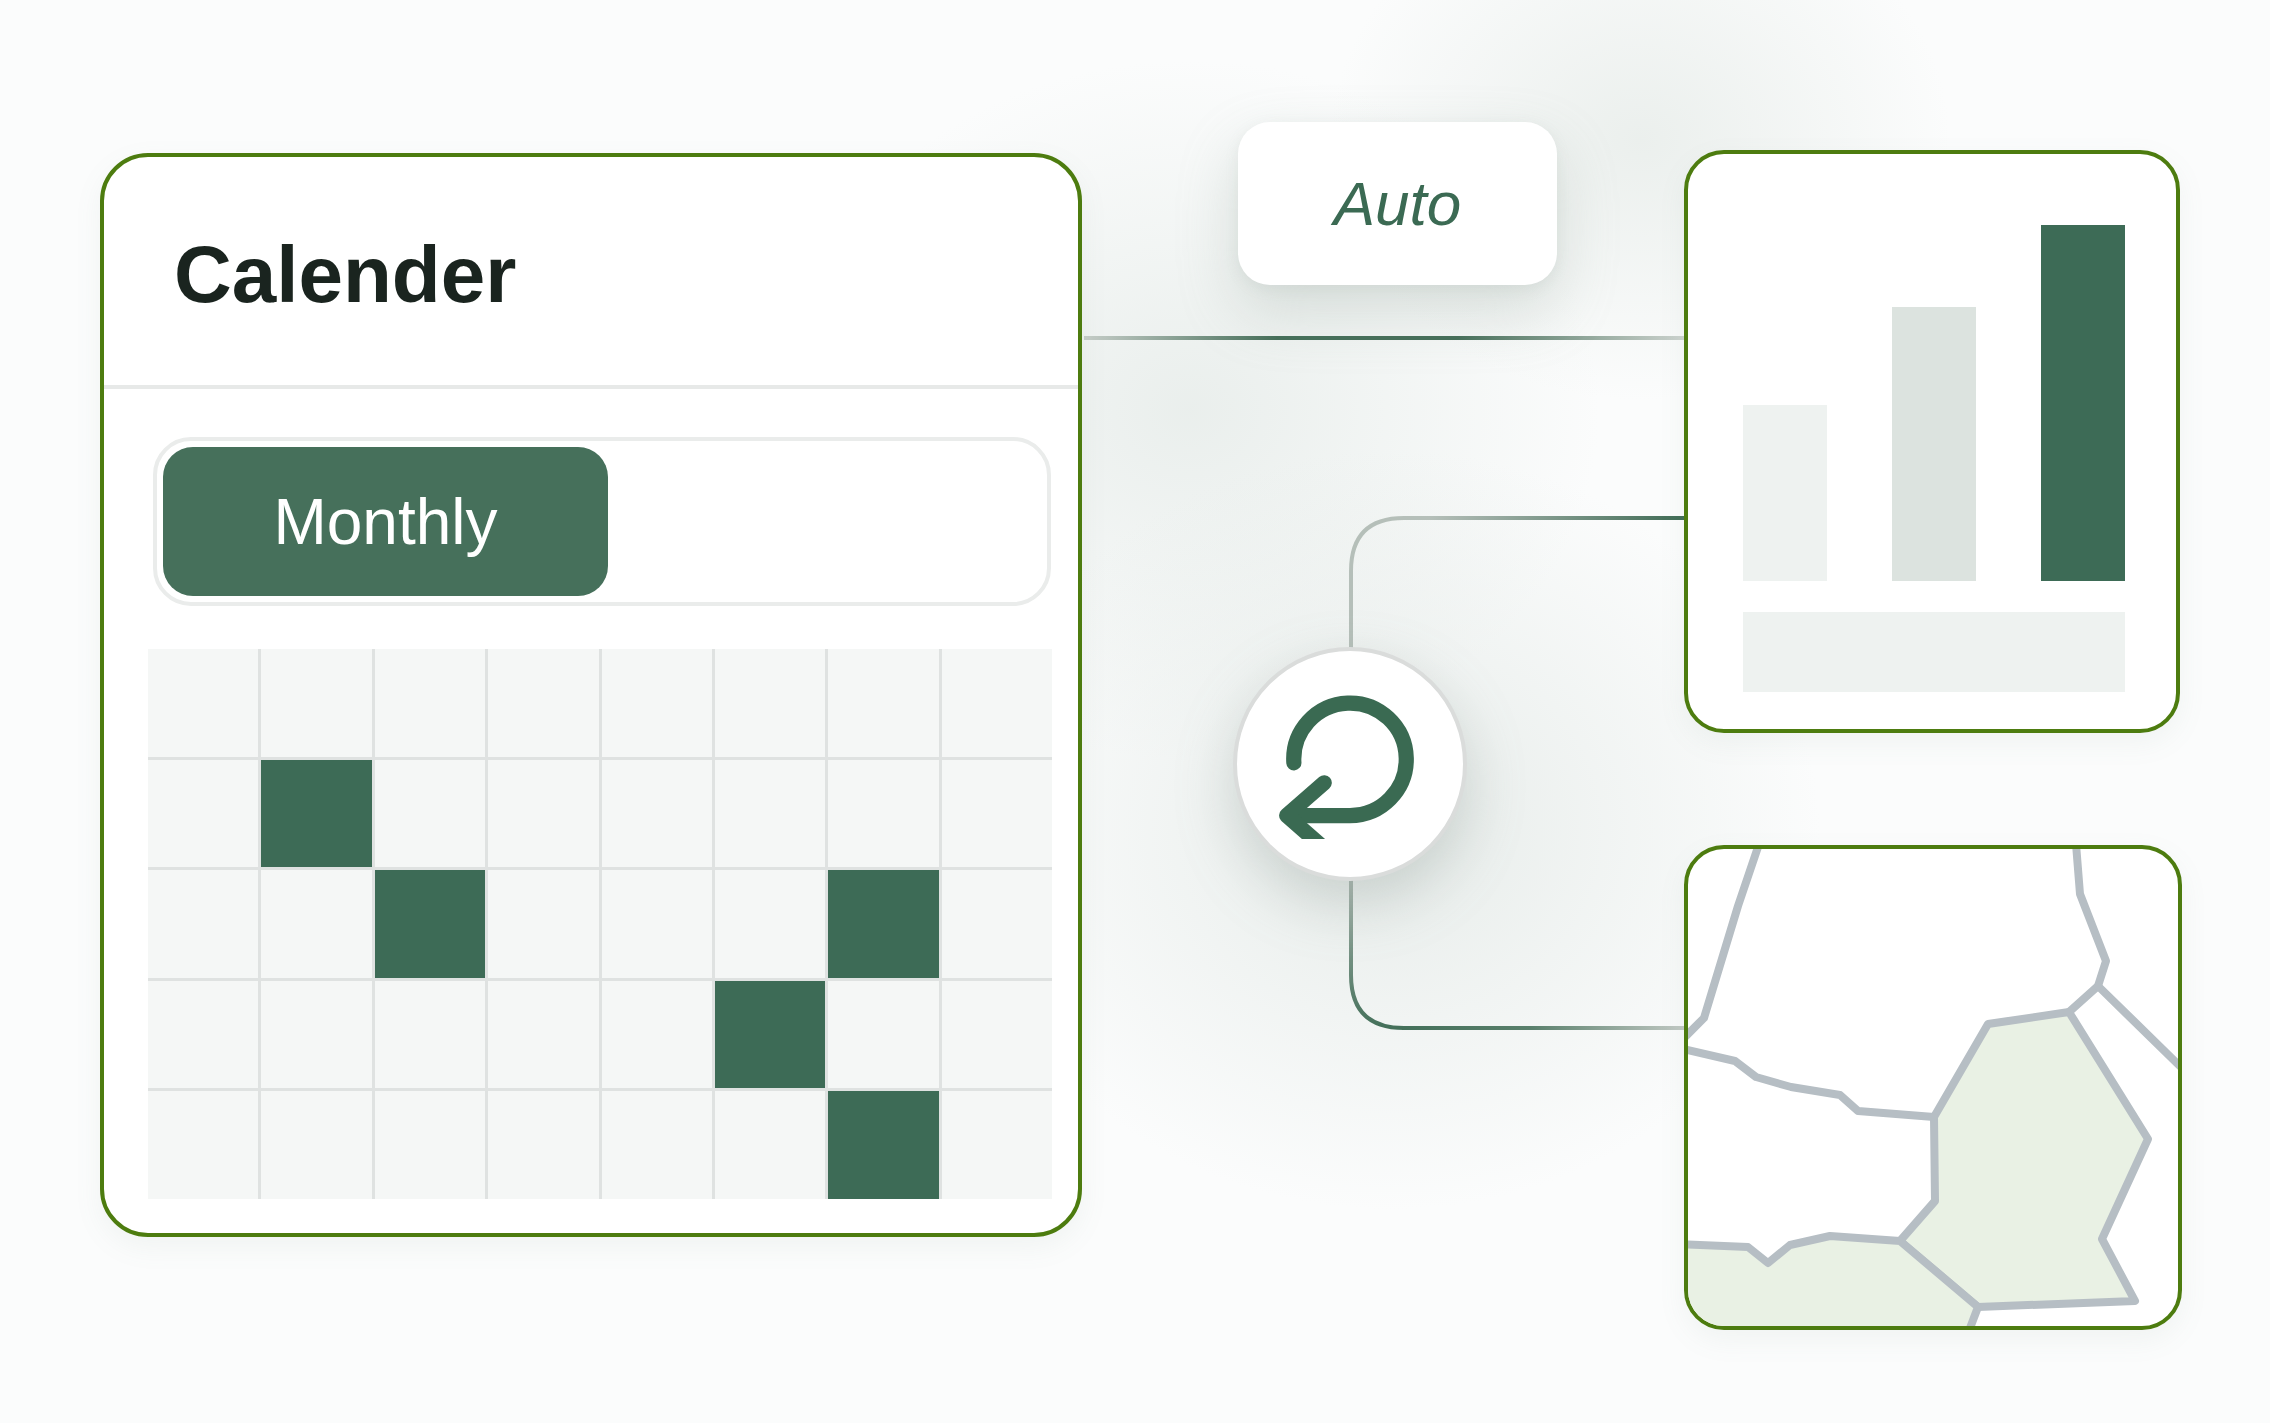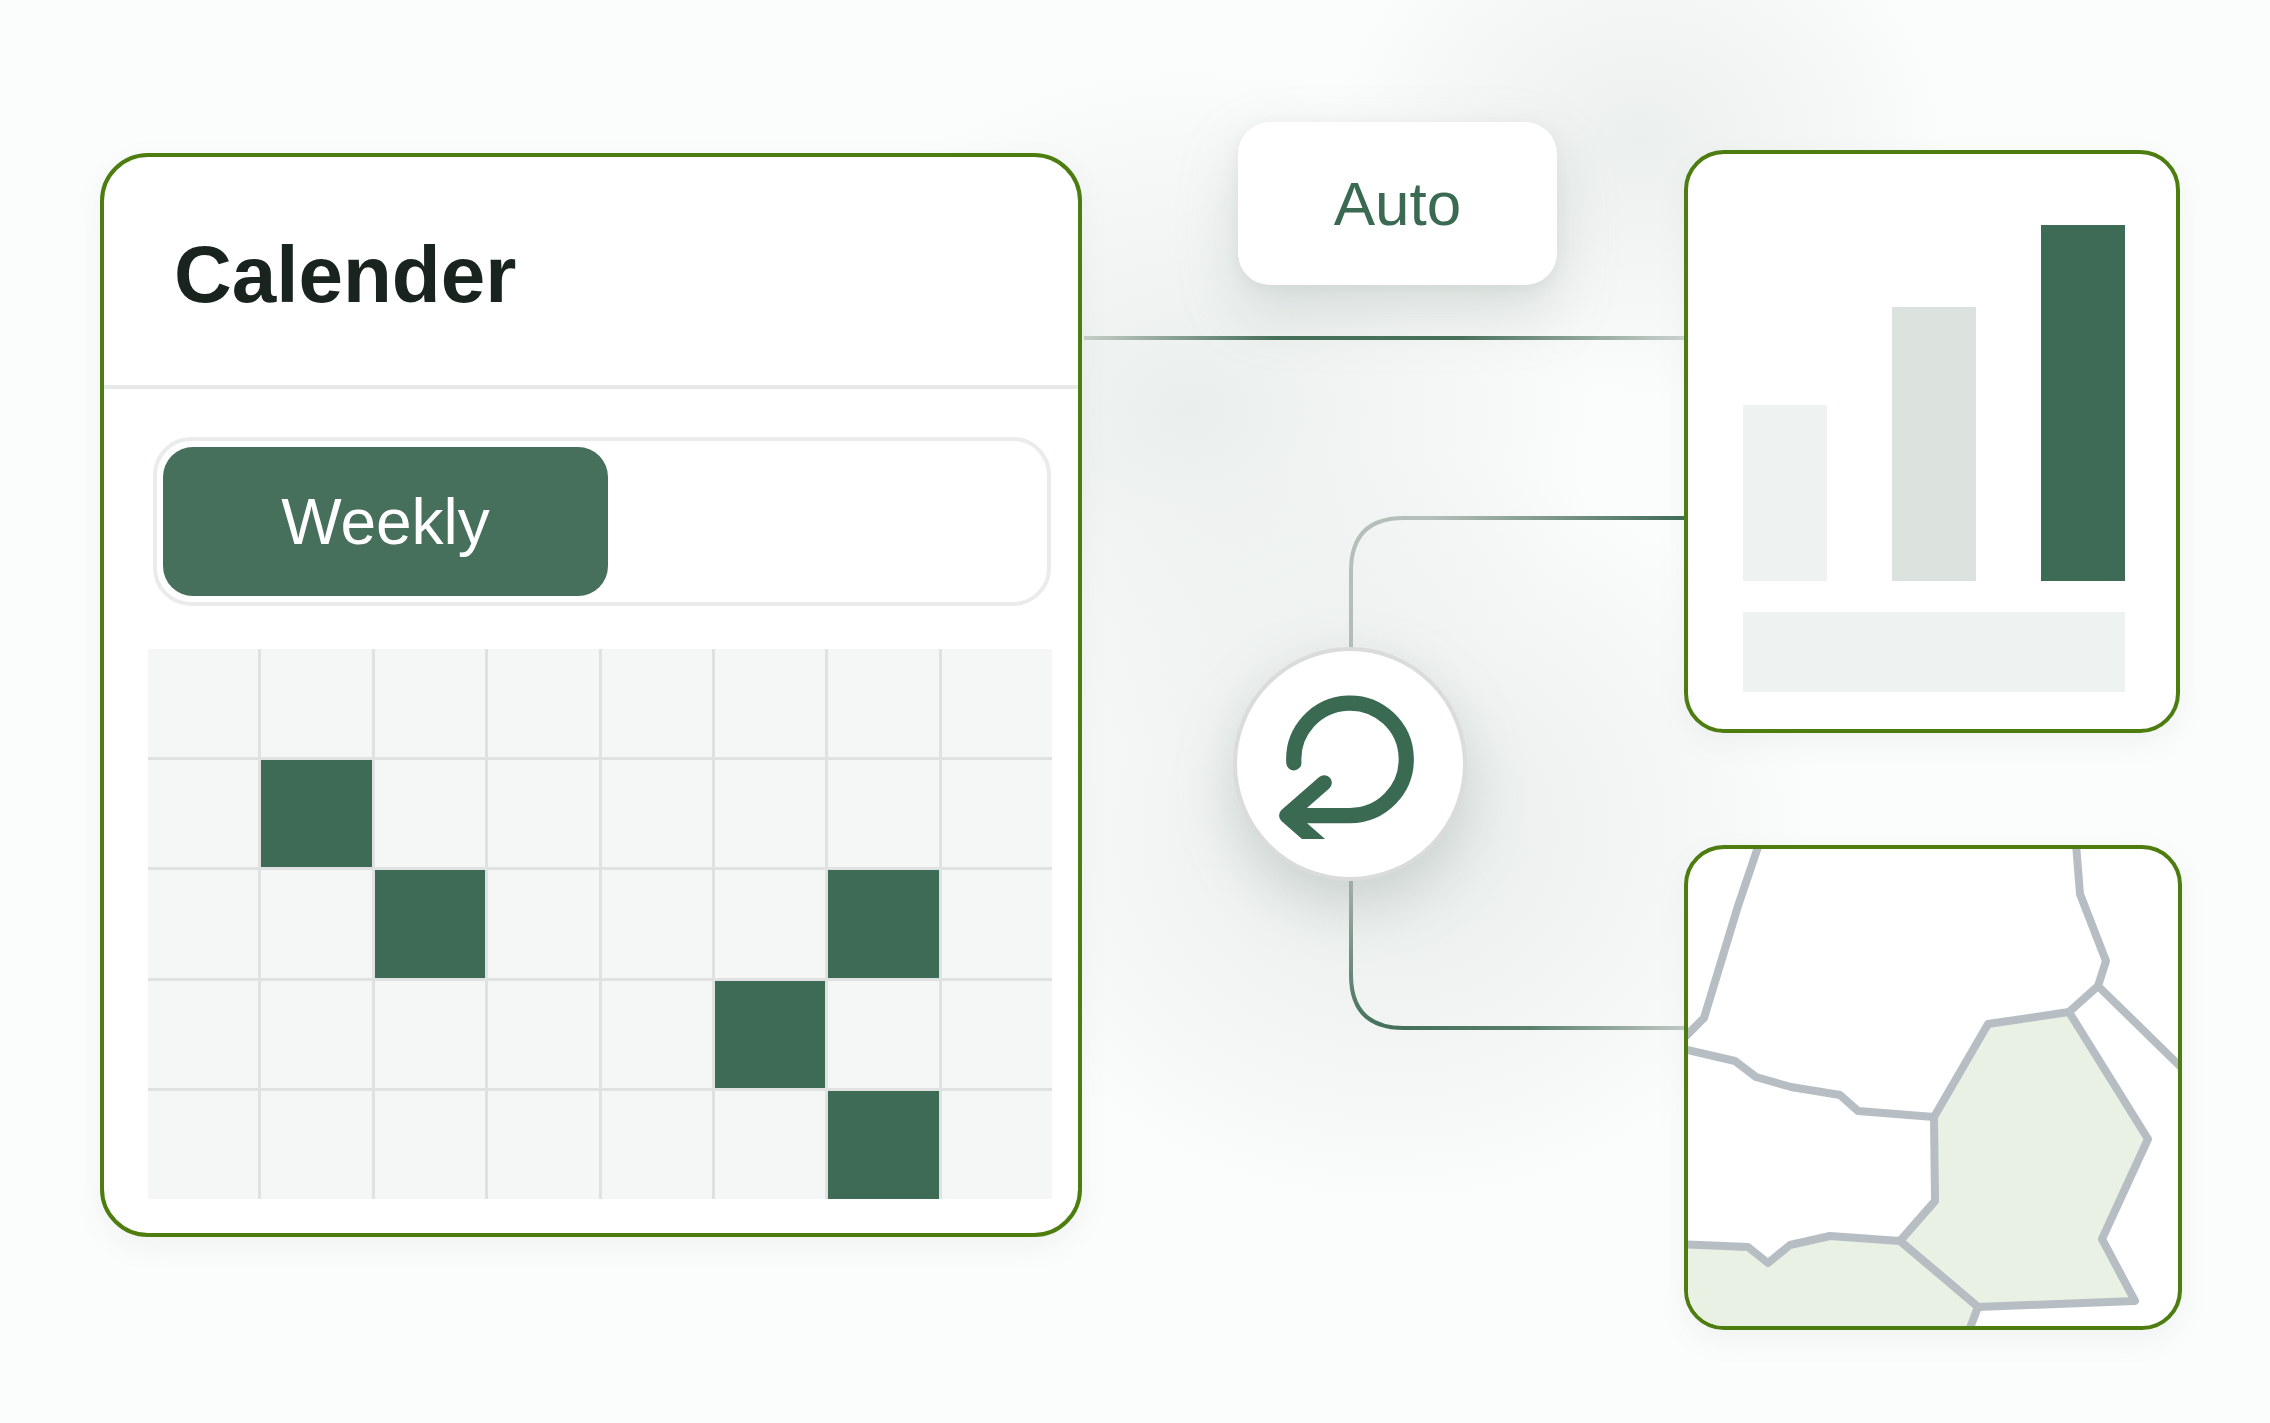--- a/index.html
+++ b/index.html
@@ -31,21 +31,21 @@
               color:#17211c;font-size:64px;font-weight:500;cursor:pointer;}
   .cal-grid{position:absolute;left:44px;top:492px;width:904px;height:550px;
             display:grid;grid-template-columns:repeat(8,1fr);grid-template-rows:repeat(5,1fr);
             gap:3px;background:#dfe2e1;}
   .cal-cell{background:#f5f7f6;}
   .cal-cell.active{background:#3d6b56;}
 
   .auto-chip{position:absolute;left:1238px;top:122px;width:319px;height:163px;border-radius:32px;
              background:#ffffff;z-index:2;display:flex;align-items:center;justify-content:center;
              box-shadow:0 26px 60px rgba(146,162,153,0.30), 0 4px 14px rgba(146,162,153,0.12);
-             cursor:pointer;}
+             cursor:pointer;font-style:italic;}
   .auto-chip span{font-size:62px;font-weight:500;color:#3b6a53;}
 
   .refresh-circle{position:absolute;left:1233px;top:647px;width:234px;height:234px;border-radius:50%;
                   background:#ffffff;border:4px solid #dadcdb;box-sizing:border-box;z-index:3;
                   display:flex;align-items:center;justify-content:center;
                   box-shadow:0 22px 55px rgba(140,156,148,0.35);cursor:pointer;}
 
   .chart-card{left:1684px;top:150px;width:496px;height:583px;border-radius:40px;z-index:2;}
   .vbar{position:absolute;bottom:148px;}
   .base-bar{position:absolute;left:55px;top:458px;width:382px;height:80px;background:#eef2f0;}
@@ -90,21 +90,21 @@
     <path d="M 1686 518 H 1404 Q 1351 518 1351 571 V 652" stroke="url(#g2)" stroke-width="4" fill="none"></path>
     <path d="M 1351 878 V 975 Q 1351 1028 1404 1028" stroke="url(#g3)" stroke-width="4" fill="none"></path>
     <path d="M 1402 1028 H 1686" stroke="url(#g4)" stroke-width="4" fill="none"></path>
   </svg>
 
   <div class="card calendar-card">
     <div class="cal-title">Calender</div>
     <div class="cal-divider"></div>
     <div class="toggle">
       <div class="seg-active">
-        <span>Weekly</span>
+        <span>Monthly</span>
       </div>
     </div>
     <div class="cal-grid" id="cal-grid">
         <div class="cal-cell"></div>
         <div class="cal-cell"></div>
         <div class="cal-cell"></div>
         <div class="cal-cell"></div>
         <div class="cal-cell"></div>
         <div class="cal-cell"></div>
         <div class="cal-cell"></div>

